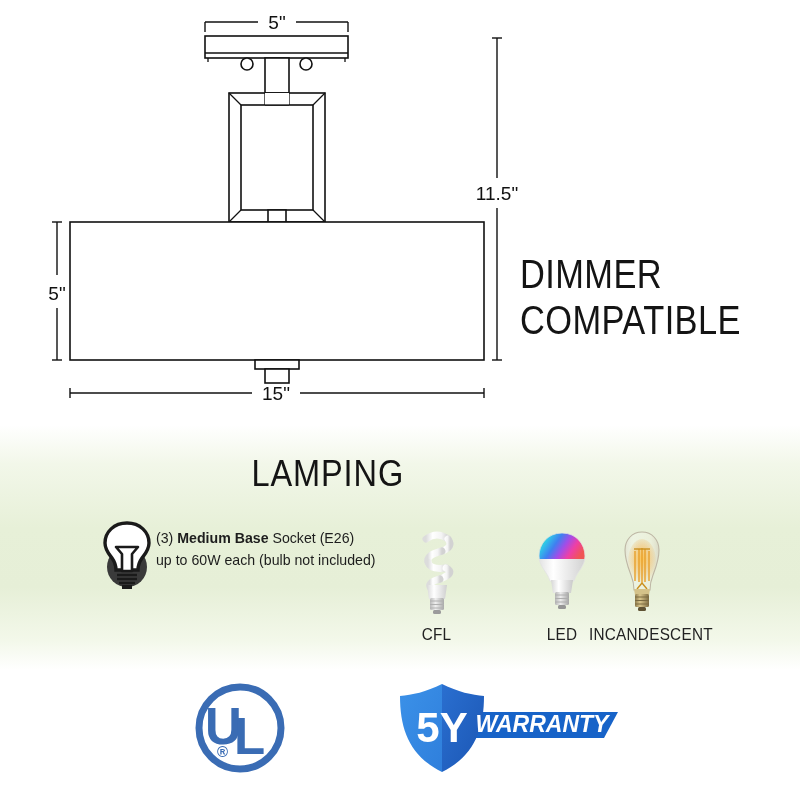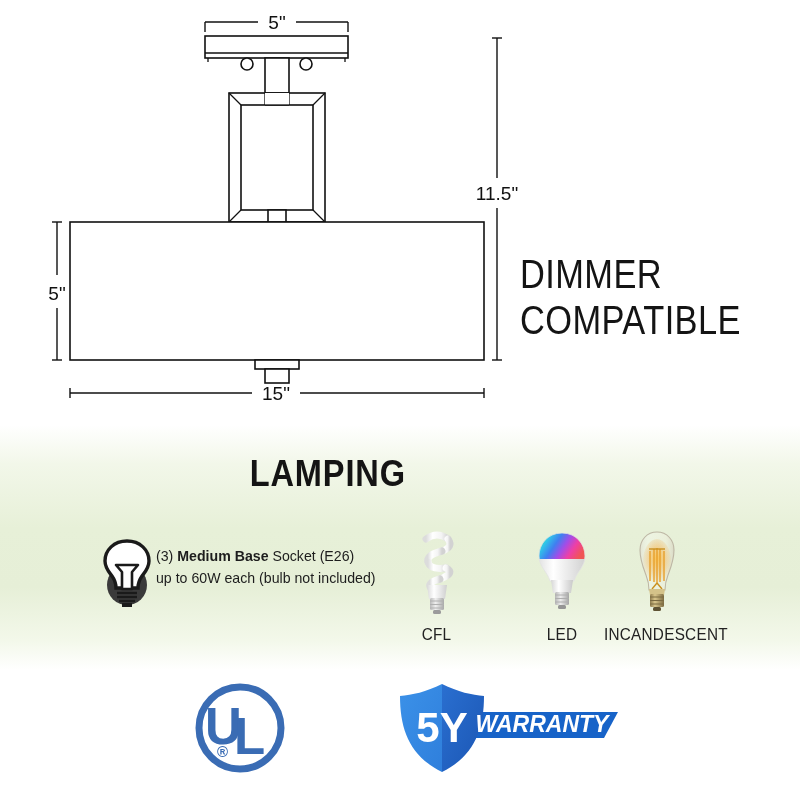--- a/index.html
+++ b/index.html
@@ -26,42 +26,42 @@
   .dimmer-block div{display:block;}
 
   
   #lamping-section{
     position:absolute;left:0;top:425px;width:800px;height:245px;
     background:linear-gradient(to bottom,
        #ffffff 0%, #f2f7e9 16%, #e7f0d8 42%, #e6efd7 66%, #f3f8ea 88%, #ffffff 100%);
   }
   #lamping-title{
     position:absolute;top:28px;left:0;width:656px;text-align:center;
-    font-size:37px;letter-spacing:1px;color:#141414;font-weight:700;
+    font-size:37px;letter-spacing:1px;color:#141414;font-weight:400;
   }
   #lamping-title span{display:inline-block;transform:scaleX(.88);}
 
-  #socket-group{position:absolute;left:96px;top:108px;width:300px;height:90px;}
+  #socket-group{position:absolute;left:96px;top:90px;width:300px;height:90px;}
   #socket-icon{position:absolute;left:0;top:4px;width:62px;height:70px;}
   #socket-text{
     position:absolute;left:60px;top:13px;width:250px;
     font-size:14.6px;line-height:1.48;color:#1d1d1d;
     transform:scaleX(.97);transform-origin:left top;
   }
   #socket-text b{font-weight:700;}
 
   .bulb-col{position:absolute;top:100px;width:120px;text-align:center;}
   .bulb-art{height:92px;display:flex;align-items:flex-end;justify-content:center;}
   .bulb-label{
     margin-top:8px;font-size:17px;letter-spacing:.3px;color:#222;
   }
   .bulb-label span{display:inline-block;transform:scaleX(.9);}
   #col-cfl{left:377px;}
   #col-led{left:502px;}
-  #col-inc{left:597px;}
+  #col-inc{left:582px;}
 
   
   #badge-section{position:absolute;left:0;top:670px;width:800px;height:130px;background:#fff;}
   #ul-badge{position:absolute;left:190px;top:8px;}
   #warranty-badge{position:absolute;left:390px;top:8px;}
 </style>
 </head>
 <body>
 
 <div id="root">

